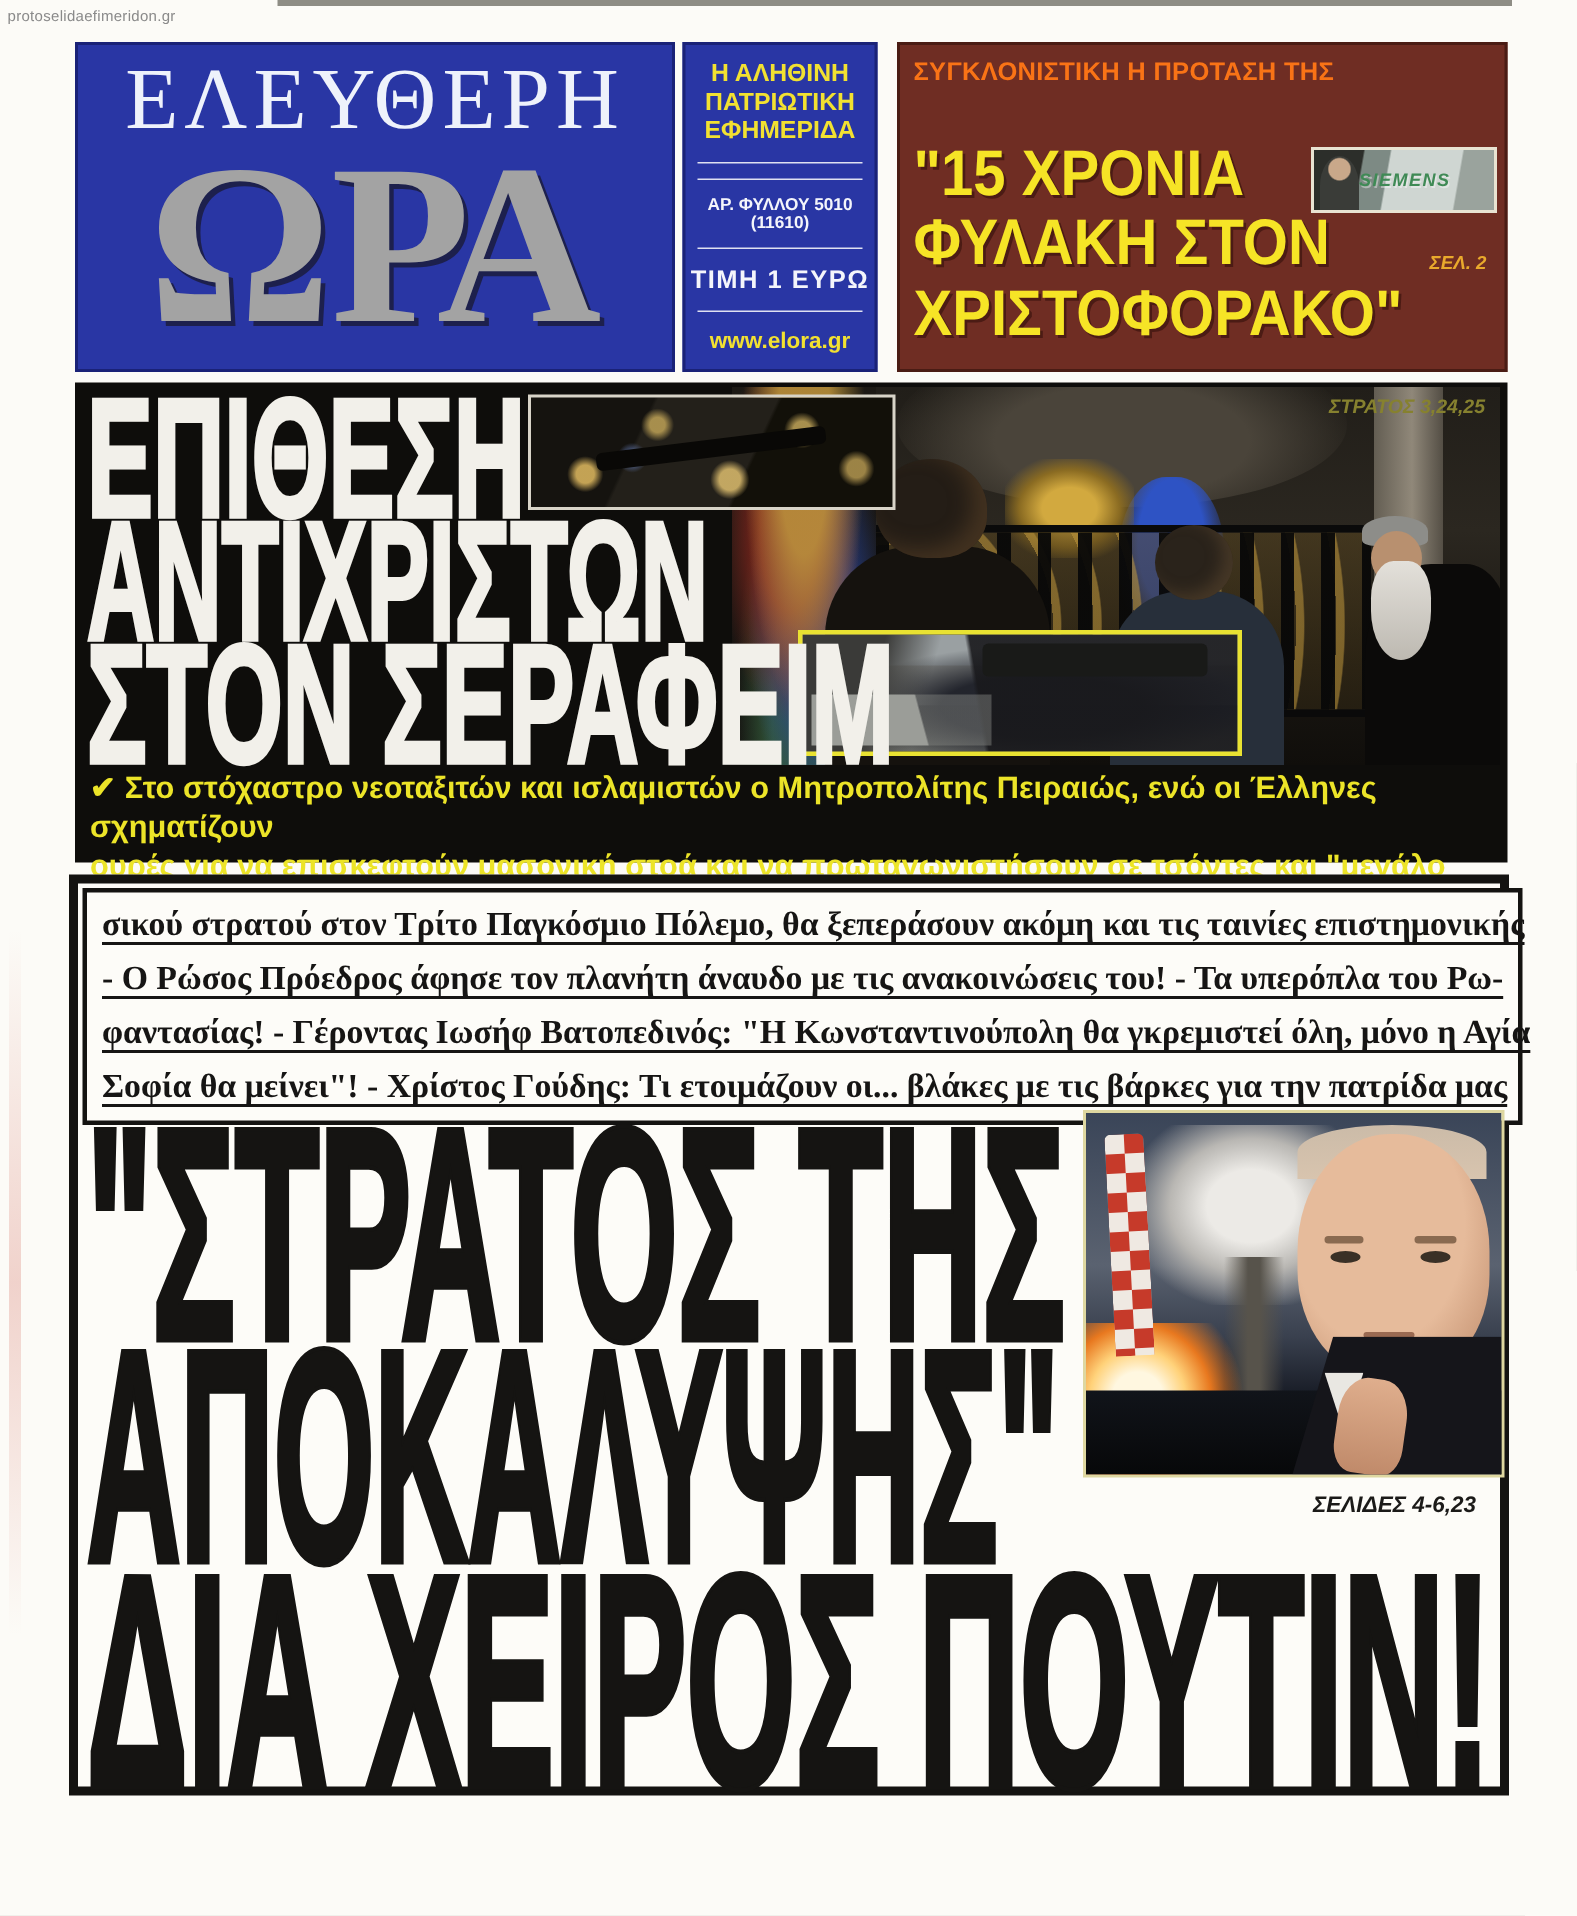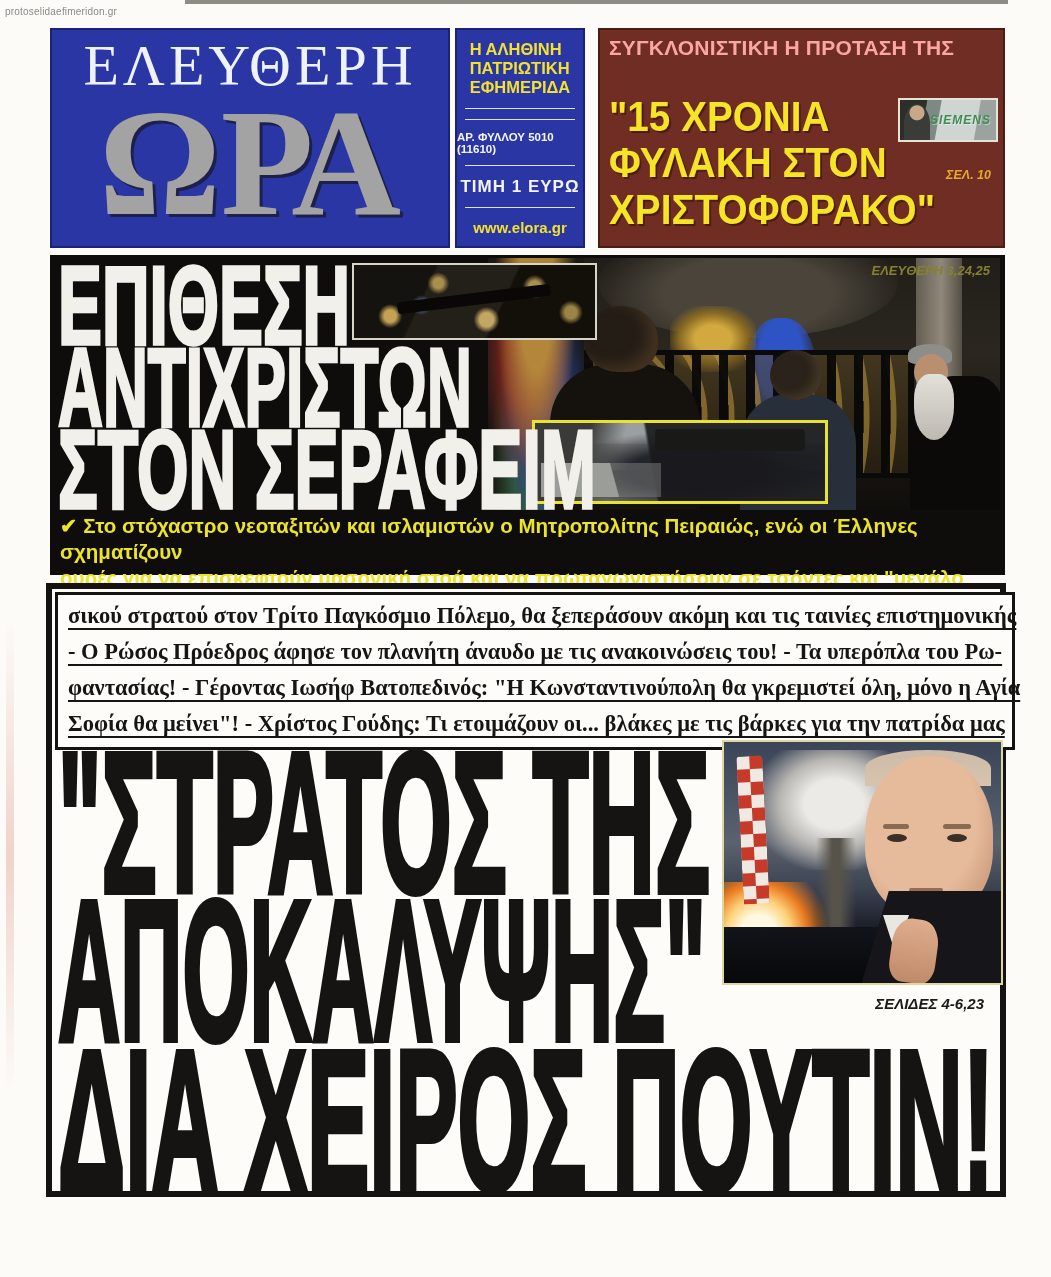--- a/index.html
+++ b/index.html
@@ -16,36 +16,36 @@
   
   .logo-box{position:absolute;left:50px;top:28px;width:400px;height:220px;background:#2936a4;
             border:2px solid #1a2277;box-sizing:border-box;text-align:center;}
   .logo-top{margin-top:8px;font-family:"Liberation Serif",serif;font-size:58px;line-height:56px;
             color:#eef2fb;letter-spacing:4px;font-weight:400;}
   .logo-main{font-family:"Liberation Serif",serif;font-size:152px;line-height:138px;font-weight:700;
              color:#a3a3a3;text-shadow:3px 3px 0 rgba(20,15,5,.55);}
 
   .info-box{position:absolute;left:455px;top:28px;width:130px;height:220px;background:#2936a4;
             border:2px solid #1a2277;box-sizing:border-box;display:flex;flex-direction:column;
-            justify-content:space-evenly;align-items:center;text-align:left;}
+            justify-content:space-evenly;align-items:center;text-align:center;}
   .info-sep{width:88%;height:0;border-top:1px solid rgba(255,255,255,.85);}
   .tagline{color:#f2e131;font-weight:700;font-size:16.5px;line-height:19px;}
   .day{color:#f4f5fb;font-size:28px;letter-spacing:1px;line-height:28px;}
   .date{color:#f2e131;font-weight:700;font-size:13px;margin-top:2px;}
   .issue{color:#f4f5fb;font-size:11.5px;font-weight:bold;}
   .price{color:#f4f5fb;font-weight:700;font-size:17px;letter-spacing:1px;}
   .website{color:#f2e131;font-weight:700;font-size:15px;}
 
   .maroon-box{position:absolute;left:598px;top:28px;width:407px;height:220px;background:#6f2d23;
               border:2px solid #4a1c14;box-sizing:border-box;}
-  .kicker{padding:6px 0 0 9px;color:#fca5a5;font-weight:700;font-size:21px;line-height:24px;letter-spacing:.2px;}
+  .kicker{padding:6px 0 0 9px;color:#f97316;font-weight:700;font-size:17px;line-height:24px;letter-spacing:.2px;}
   .siemens-line{position:absolute;left:9px;color:#f6e426;font-weight:800;font-size:43px;line-height:44px;
                 transform:scaleX(.9);transform-origin:left center;text-shadow:2px 2px 0 rgba(40,10,5,.5);white-space:nowrap;}
   .sl1{top:64px;} .sl2{top:110px;} .sl3{top:157px;}
-  .photo-siemens{position:absolute;right:5px;top:68px;width:100px;height:44px;border:2px solid #e8e3d2;box-sizing:border-box;
+  .photo-siemens{position:absolute;right:5px;top:68px;width:124px;height:44px;border:2px solid #e8e3d2;box-sizing:border-box;
     background:linear-gradient(100deg,#2c2e2a 0 26%,#7d8a84 27% 40%,#cfd6d2 41% 78%,#9aa39d 79% 100%);overflow:hidden;}
   .siemens-man{position:absolute;left:4px;top:4px;width:26px;height:40px;border-radius:50% 50% 10% 10%;
                background:radial-gradient(circle at 50% 22%,#c9a88a 0 7px,#3a3c38 8px);}
   .siemens-text{position:absolute;left:30px;top:13px;font-size:12px;font-weight:800;font-style:italic;
                 color:#3f8a55;letter-spacing:1px;text-shadow:1px 1px 0 rgba(255,255,255,.4);}
   .sel11{position:absolute;right:12px;top:138px;color:#e9a92c;font-style:italic;font-weight:700;font-size:12.5px;}
 
   
   .black-band{position:absolute;left:50px;top:255px;width:955px;height:320px;background:#0e0d0b;}
   .serafeim-svg{position:absolute;left:6px;top:2px;z-index:5;}
@@ -187,21 +187,21 @@
     <div class="kicker">
       <div>ΣΥΓΚΛΟΝΙΣΤΙΚΗ Η ΠΡΟΤΑΣΗ ΤΗΣ</div>
     </div>
     <div class="siemens-line sl1">"15 ΧΡΟΝΙΑ</div>
     <div class="siemens-line sl2">ΦΥΛΑΚΗ ΣΤΟΝ</div>
     <div class="siemens-line sl3">ΧΡΙΣΤΟΦΟΡΑΚΟ"</div>
     <div class="photo-siemens">
       <div class="siemens-man"></div>
       <div class="siemens-text">SIEMENS</div>
     </div>
-    <div class="sel11">ΣΕΛ. 10</div>
+    <div class="sel11">ΣΕΛ. 2</div>
   </div>
 
   <div class="black-band">
     <svg class="serafeim-svg" width="600" height="258">
       <text x="2" y="87" font-size="112" textLength="292" lengthAdjust="spacingAndGlyphs">ΕΠΙΘΕΣΗ</text>
       <text x="2" y="169" font-size="112" textLength="414" lengthAdjust="spacingAndGlyphs">ΑΝΤΙΧΡΙΣΤΩΝ</text>
       <text x="2" y="251" font-size="112" textLength="538" lengthAdjust="spacingAndGlyphs">ΣΤΟΝ ΣΕΡΑΦΕΙΜ</text>
     </svg>
 
     <div class="photo-cd">
@@ -216,21 +216,21 @@
       <div class="cm-fence"></div>
       <div class="cm-man1-body"></div>
       <div class="cm-man1-head"></div>
       <div class="cm-man2-body"></div>
       <div class="cm-man2-head"></div>
       <div class="cm-column"></div>
       <div class="cm-priest-body"></div>
       <div class="cm-priest-hair"></div>
       <div class="cm-priest-face"></div>
       <div class="cm-priest-beard"></div>
-      <div class="cm-pageref">ΕΛΕΥΘΕΡΗ 3,24,25</div>
+      <div class="cm-pageref">ΣΤΡΑΤΟΣ 3,24,25</div>
       <div class="cm-inset">
         <div class="ci-walk"></div>
         <div class="ci-awning"></div>
       </div>
     </div>
 
     <div class="subhead">
       <div><span class="check">✔</span><span>Στο στόχαστρο νεοταξιτών και ισλαμιστών ο Μητροπολίτης Πειραιώς, ενώ οι Έλληνες σχηματίζουν</span></div>
       <div>ουρές για να επισκεφτούν μασονική στοά και να πρωταγωνιστήσουν σε τσόντες και "μεγάλο αδελφό" !</div>
     </div>

